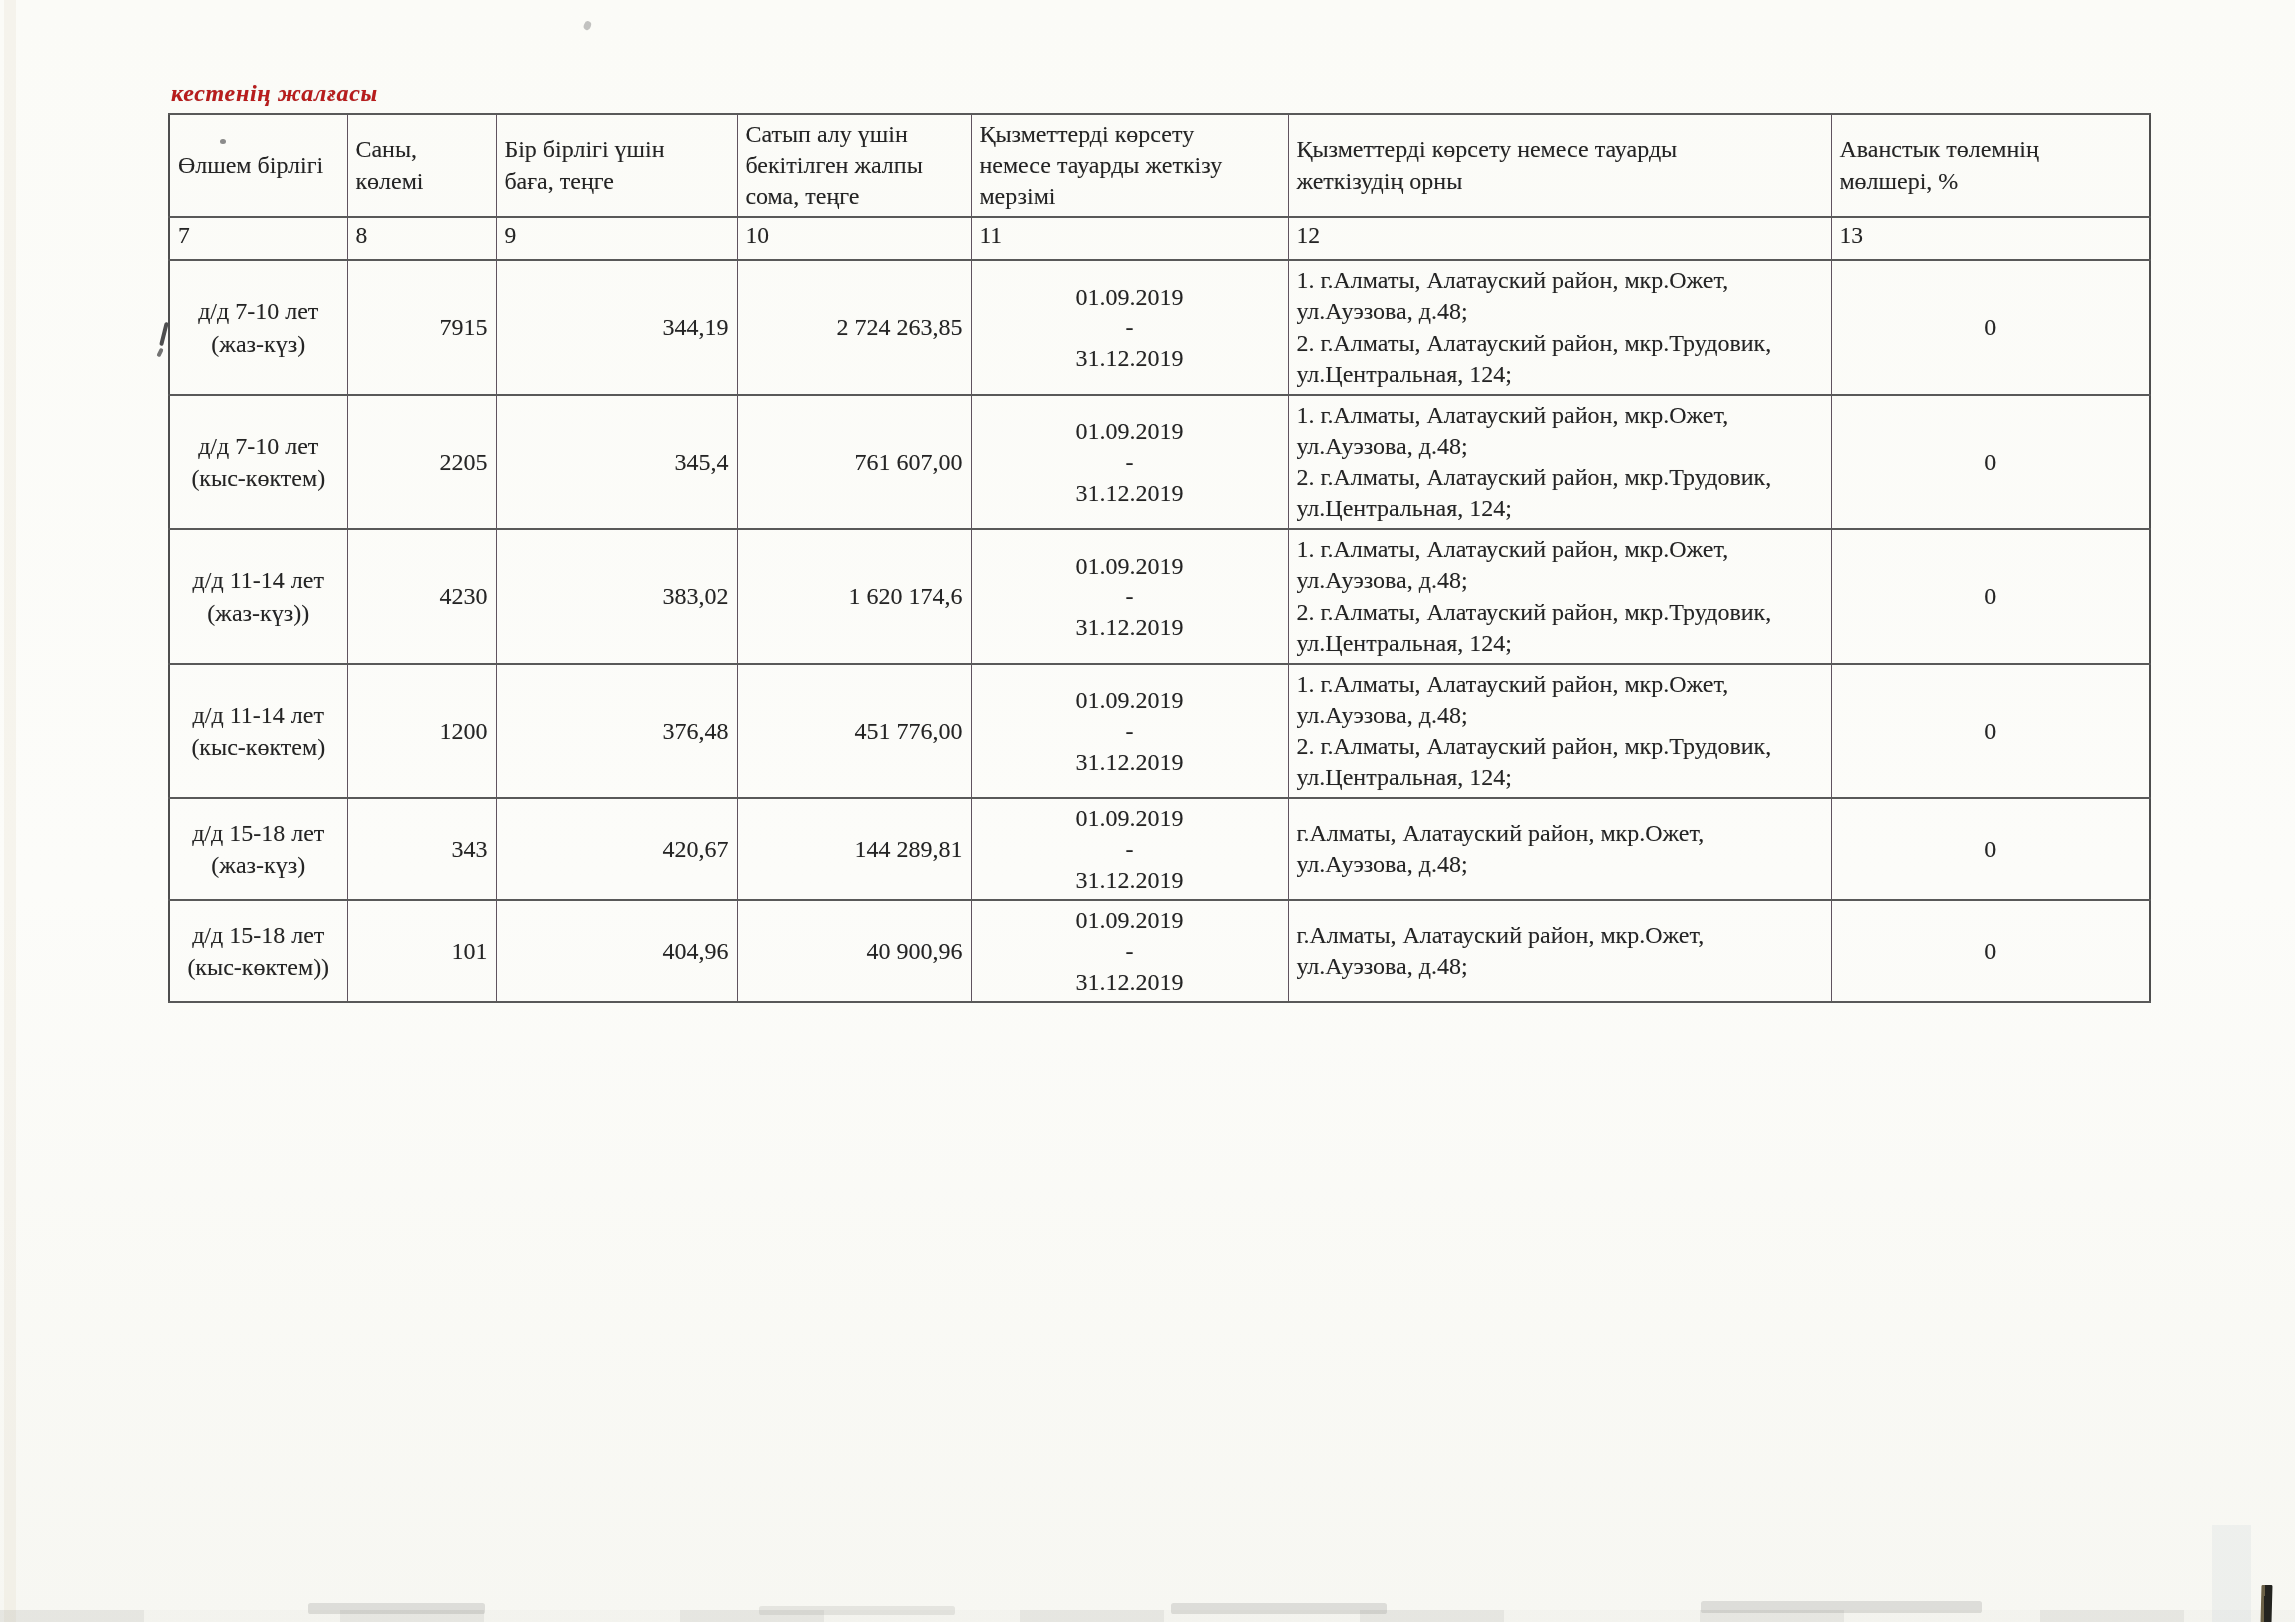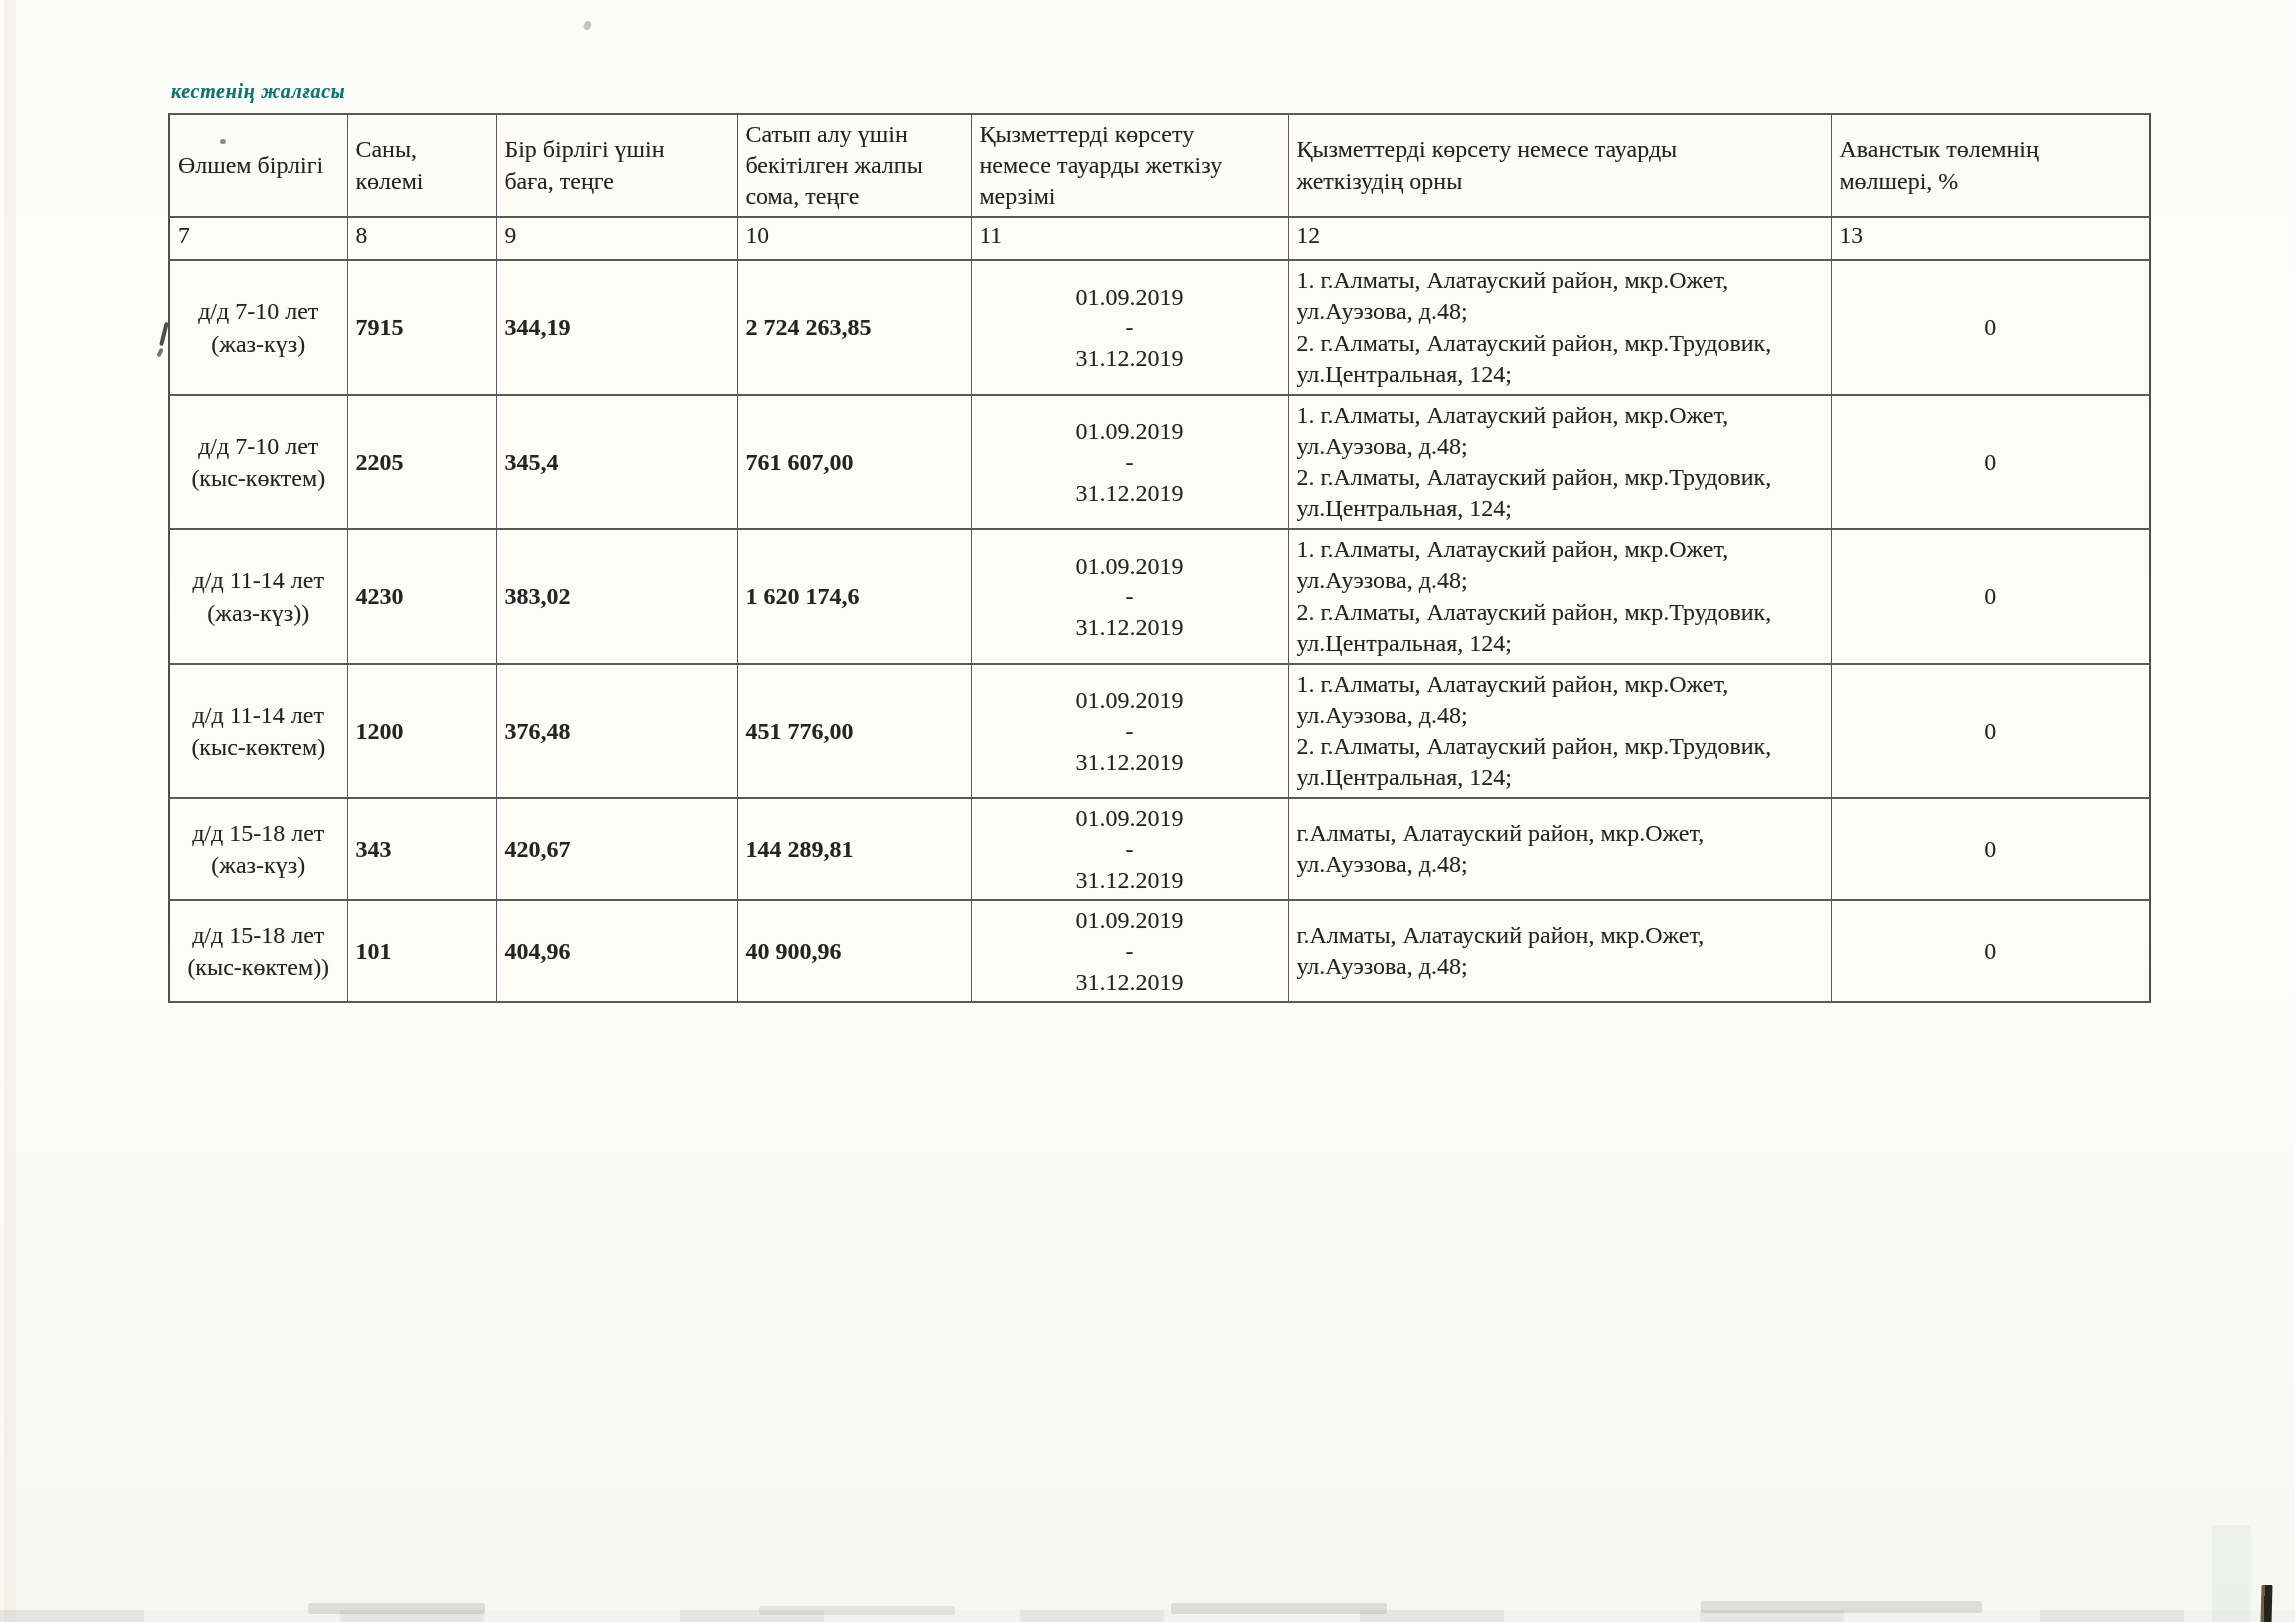--- a/index.html
+++ b/index.html
@@ -8,22 +8,22 @@
     background:linear-gradient(180deg,#fbfbf7 0%,#fcfcf9 55%,#f7f7f2 100%);
     font-family:"Liberation Serif","DejaVu Serif",serif;
     color:#242424;
   }
   .page{position:absolute;inset:0;}
   
   .edge-band{position:absolute;left:3.9px;top:0;width:11.8px;height:100%;
     background:rgba(205,192,155,0.12);}
   .page-title{
     position:absolute;left:171px;top:80px;
-    font-style:italic;font-weight:600;font-size:20px;letter-spacing:0.7px;
-    color:#0f766e;text-shadow:0 0 0.7px rgba(40,40,40,.35);
+    font-style:italic;font-weight:600;font-size:24px;letter-spacing:0.7px;
+    color:#b91c1c;text-shadow:0 0 0.7px rgba(40,40,40,.35);
   }
   table.doc{
     position:absolute;left:168px;top:113px;
     border-collapse:collapse;table-layout:fixed;width:1983px;
     font-size:24px;color:#242424;
     text-shadow:0 0 0.7px rgba(40,40,40,.28);
   }
   table.doc th,table.doc td{
     border-left:1.3px solid #60535f;border-right:1.3px solid #60535f;
     border-top:2.6px solid #595959;border-bottom:2.6px solid #595959;
@@ -32,21 +32,21 @@
   table.doc{border:2.6px solid #4e4e4e;}
   th{font-weight:normal;text-align:left;vertical-align:middle;line-height:1.3;}
   .ml{white-space:pre-line;}
   tr.r-head{height:97px;}
   tr.r-num{height:43px;}
   tr.r-tall{height:130px;}
   tr.r-short{height:95px;}
   tr.r-foot{height:82px;}
   td.num{vertical-align:top;font-size:23.6px;padding:1.3px 5.2px;}
   td.c-unit{text-align:center;vertical-align:middle;line-height:1.35;}
-  td.c-val{text-align:left;vertical-align:middle;font-weight:bold;}
+  td.c-val{text-align:right;vertical-align:middle;}
   td.c-period{text-align:center;vertical-align:middle;line-height:1.28;padding:1.3px 3.9px;}
   td.c-place{text-align:left;vertical-align:middle;line-height:1.3;padding:2.6px 6.5px;margin-top:32px;}
   td.c-adv{text-align:center;vertical-align:middle;}
   td.c-footlabel{text-align:center;vertical-align:middle;}
   td.c-foottotal{text-align:center;vertical-align:middle;}
 
   
   .dot-mark{position:absolute;left:220px;top:139px;width:5.9px;height:5.2px;
     background:#6f6f6f;border-radius:50%;opacity:.8;}
   .hand-mark{position:absolute;left:154px;top:322px;width:19.6px;height:46px;}

